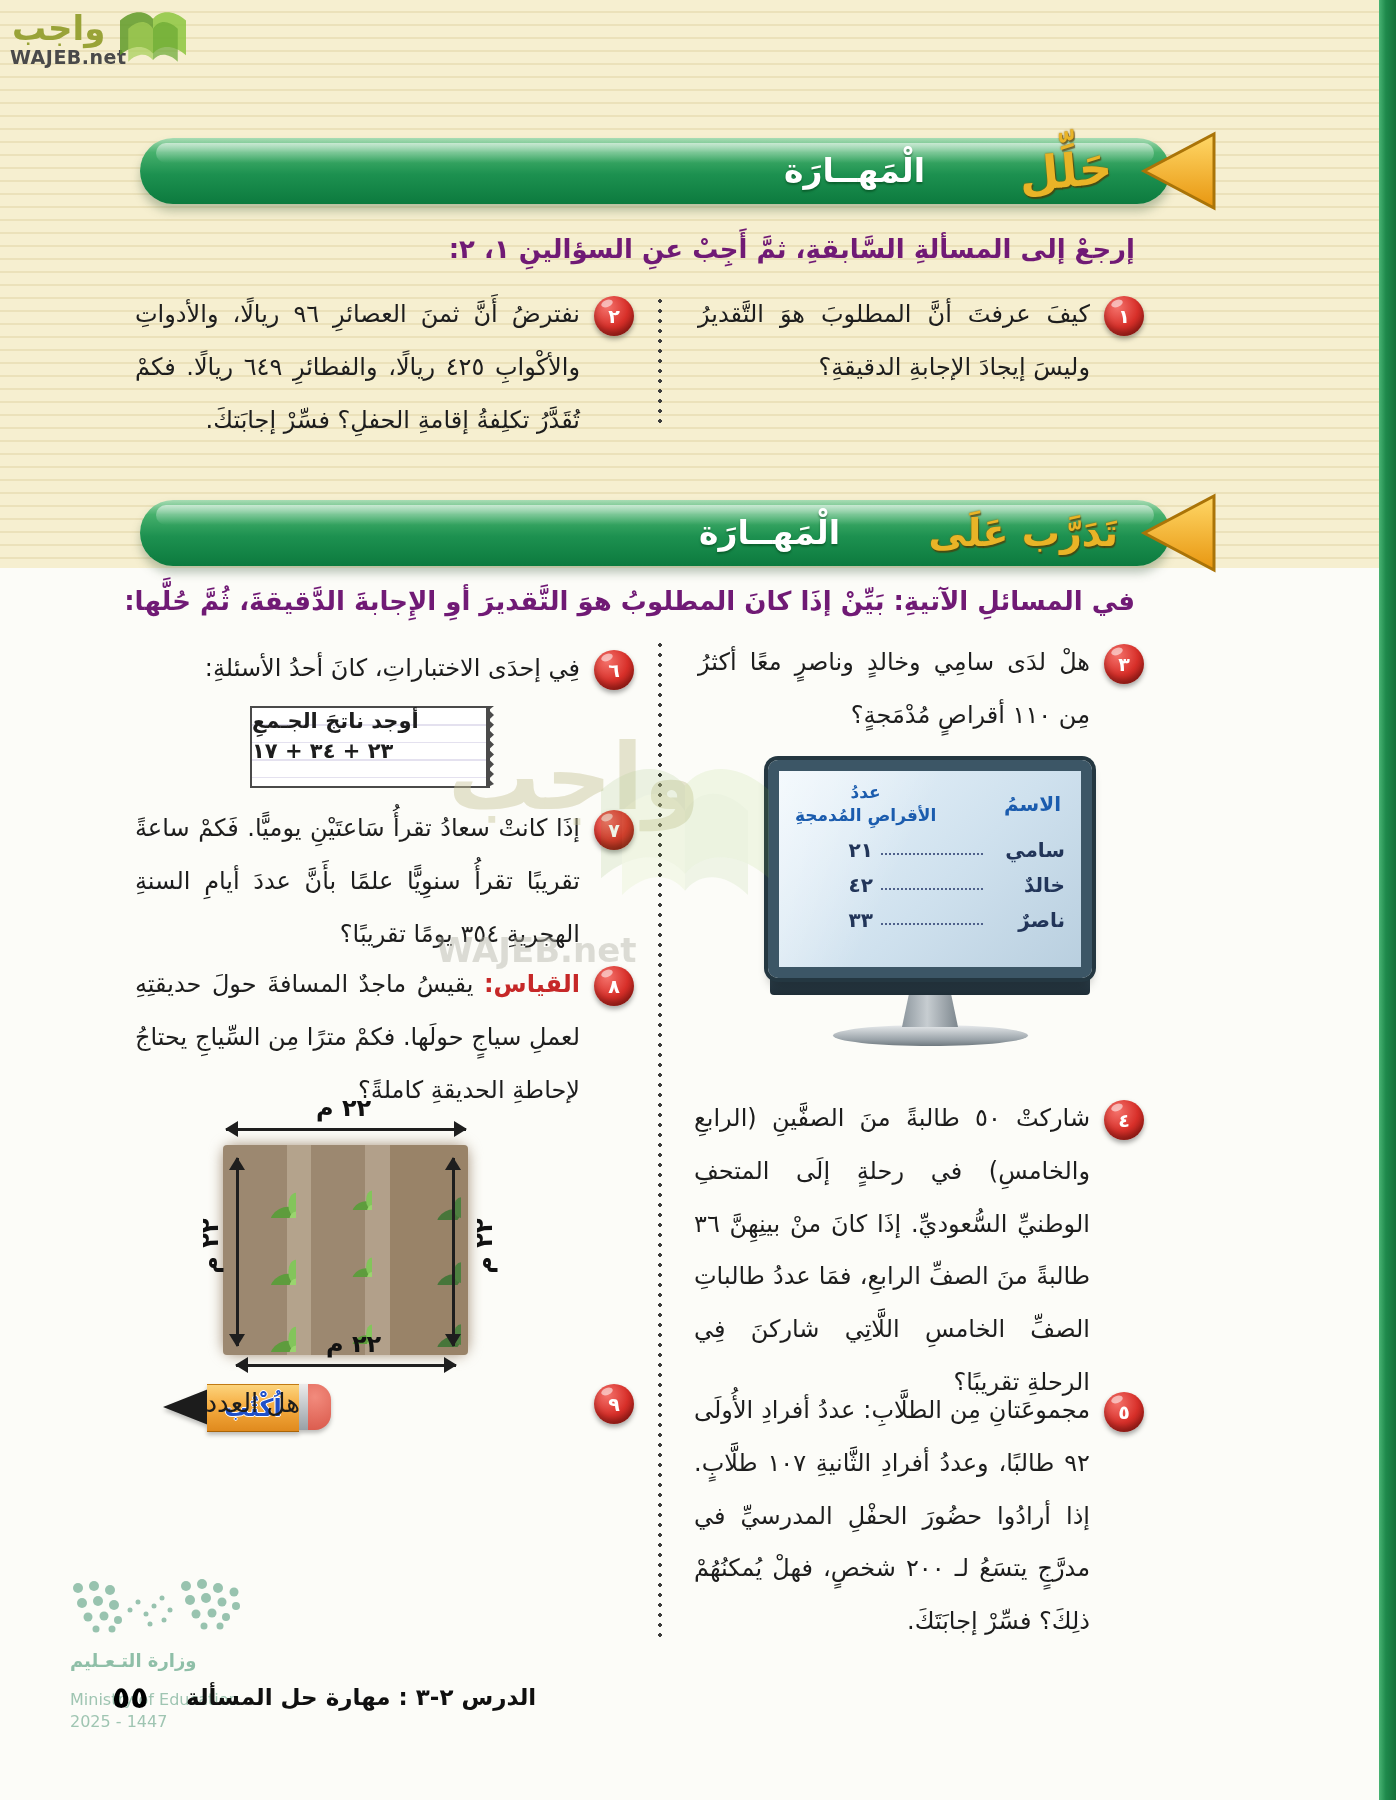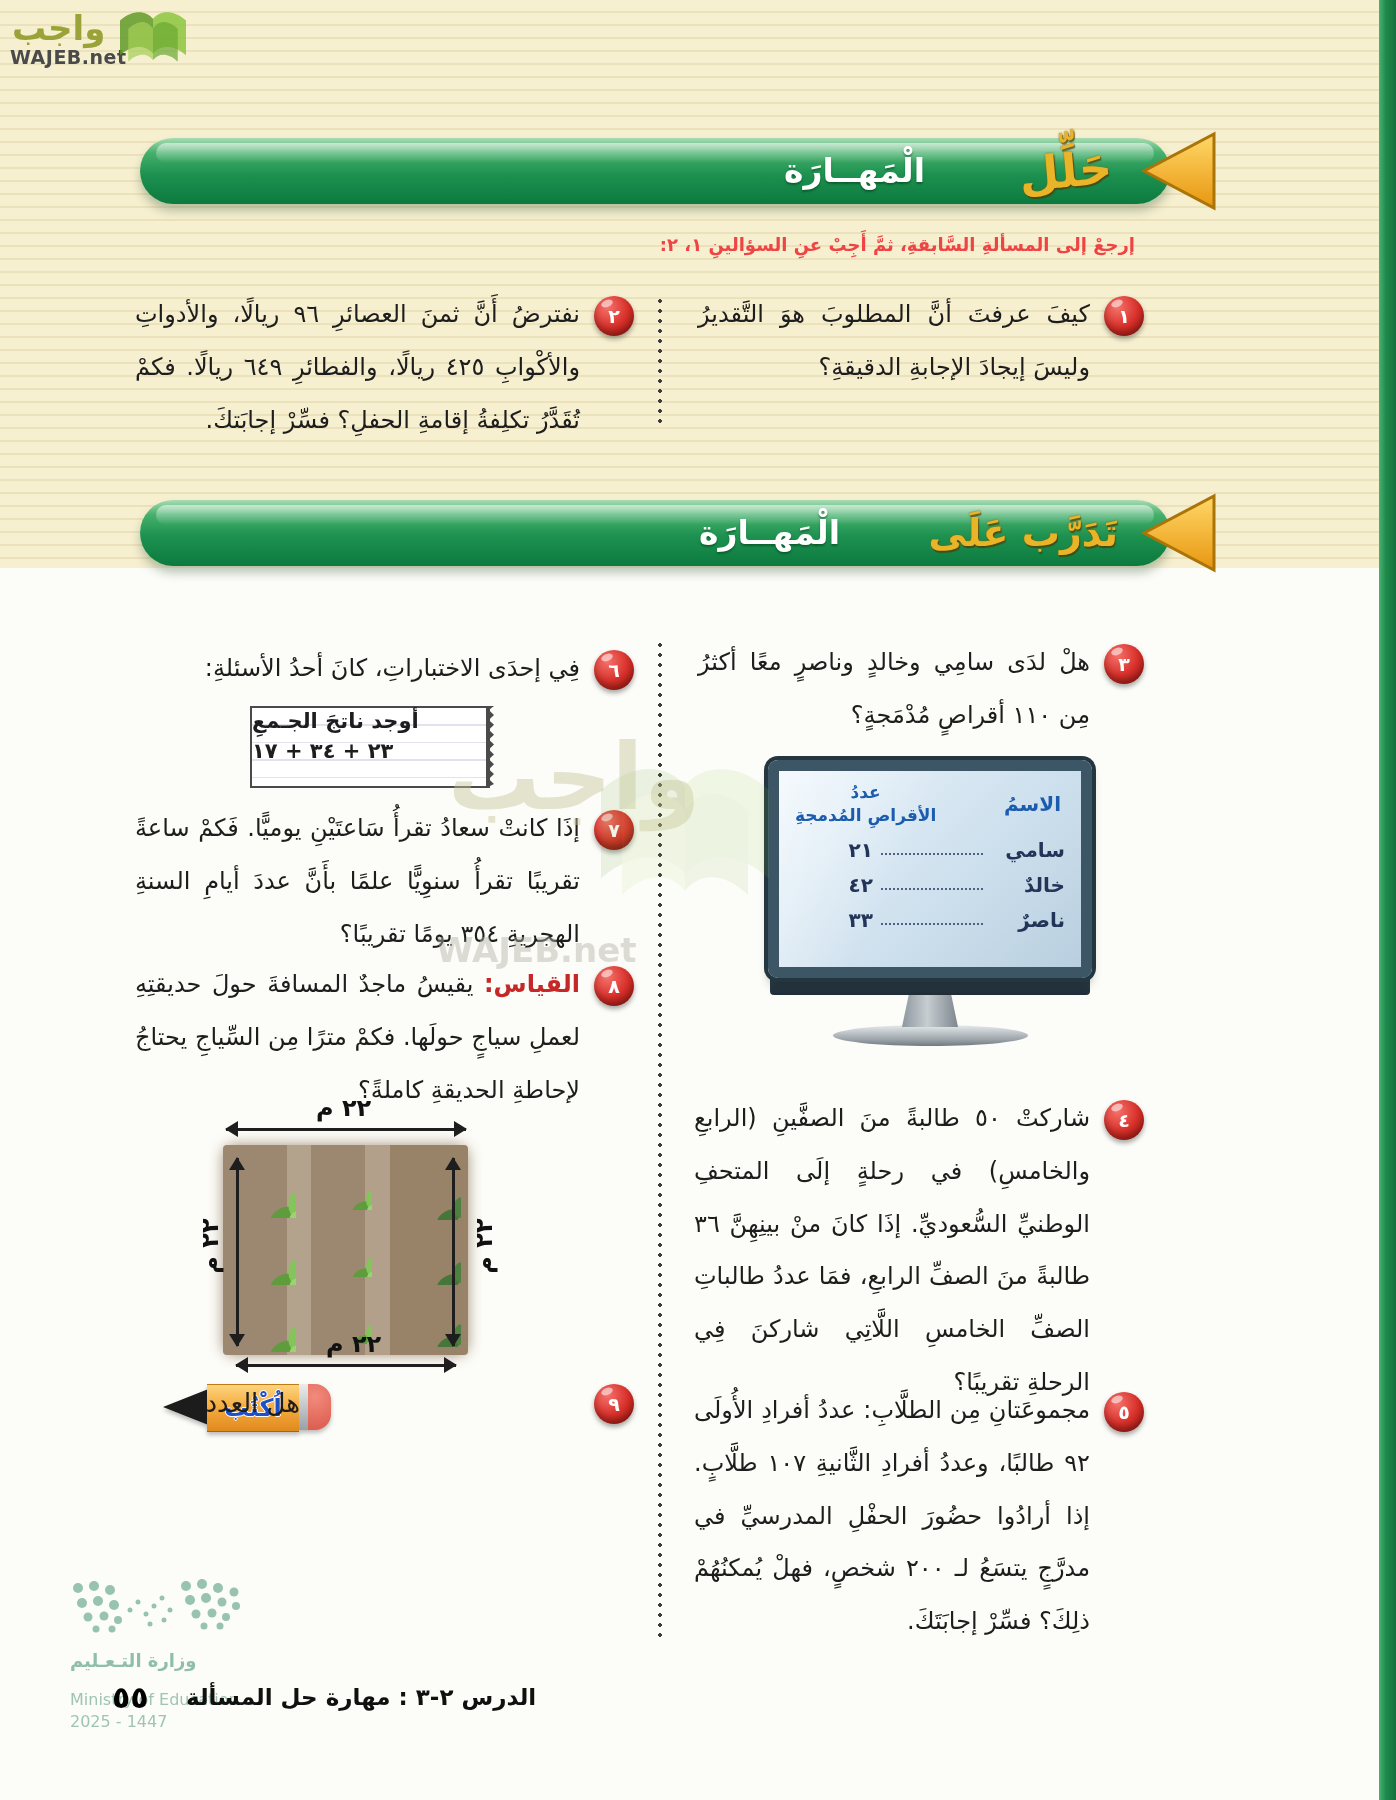--- a/index.html
+++ b/index.html
@@ -43,21 +43,21 @@
   #banner1 .callig { right:58px; font-size:46px; transform:rotate(-5deg); }
   #banner2 .callig { right:52px; font-size:38px; }
   .blabel {
     position:absolute; top:0; line-height:66px; font-weight:bold; color:#ffffff;
     font-size:33px; text-shadow:0 2px 2px rgba(0,60,20,.5); direction:rtl;
   }
   #banner1 .blabel { right:245px; }
   #banner2 .blabel { right:330px; }
   
   .intro {
-    position:absolute; direction:rtl; font-weight:bold; font-size:18px; white-space:nowrap; color:#ef4444;
+    position:absolute; direction:rtl; font-weight:bold; font-size:26px; white-space:nowrap; color:#701a75;
   }
   #intro1 { top:234px; right:261px; }
   #intro2 { top:586px; right:261px; }
   
   .q { position:absolute; direction:rtl; }
   .qtext { font-size:24px; line-height:2.2; text-align:justify; color:#1d1d1d; }
   .qnum {
     position:absolute; right:-54px; top:8px; width:40px; height:40px; border-radius:50%;
     background:radial-gradient(circle at 34% 28%, #f4726b 0%, #d8302a 52%, #8f120c 100%);
     color:#fff; font-weight:bold; font-size:19px; display:flex; align-items:center; justify-content:center;
@@ -242,20 +242,21 @@
   </div>
 
   <div id="banner2" class="banner">
     <svg class="arrow" width="82" height="82" viewBox="0 0 82 82">
       <polygon points="78,4 78,78 8,41" fill="url(#goldgrad)" stroke="#aa7408" stroke-width="3"></polygon>
     </svg>
     <span class="callig">تَدَرَّب عَلَى</span>
     <span class="blabel">الْمَهــارَة</span>
   </div>
 
+  <div id="intro2" class="intro">في المسائلِ الآتيةِ: بَيِّنْ إذَا كانَ المطلوبُ هوَ التَّقديرَ أوِ الإِجابةَ الدَّقيقةَ، ثُمَّ حُلَّها:</div>
   <div id="div2" class="vdots"></div>
 
   <div id="q3" class="q">
     <span class="qnum">٣</span>
     <div class="qtext">هلْ لدَى سامِي وخالدٍ وناصرٍ معًا أكثرُ مِن ١١٠ أقراصٍ مُدْمَجةٍ؟</div>
   </div>
 
   <div id="monitor">
     <div class="mon-screen">
       <div class="mon-table">

